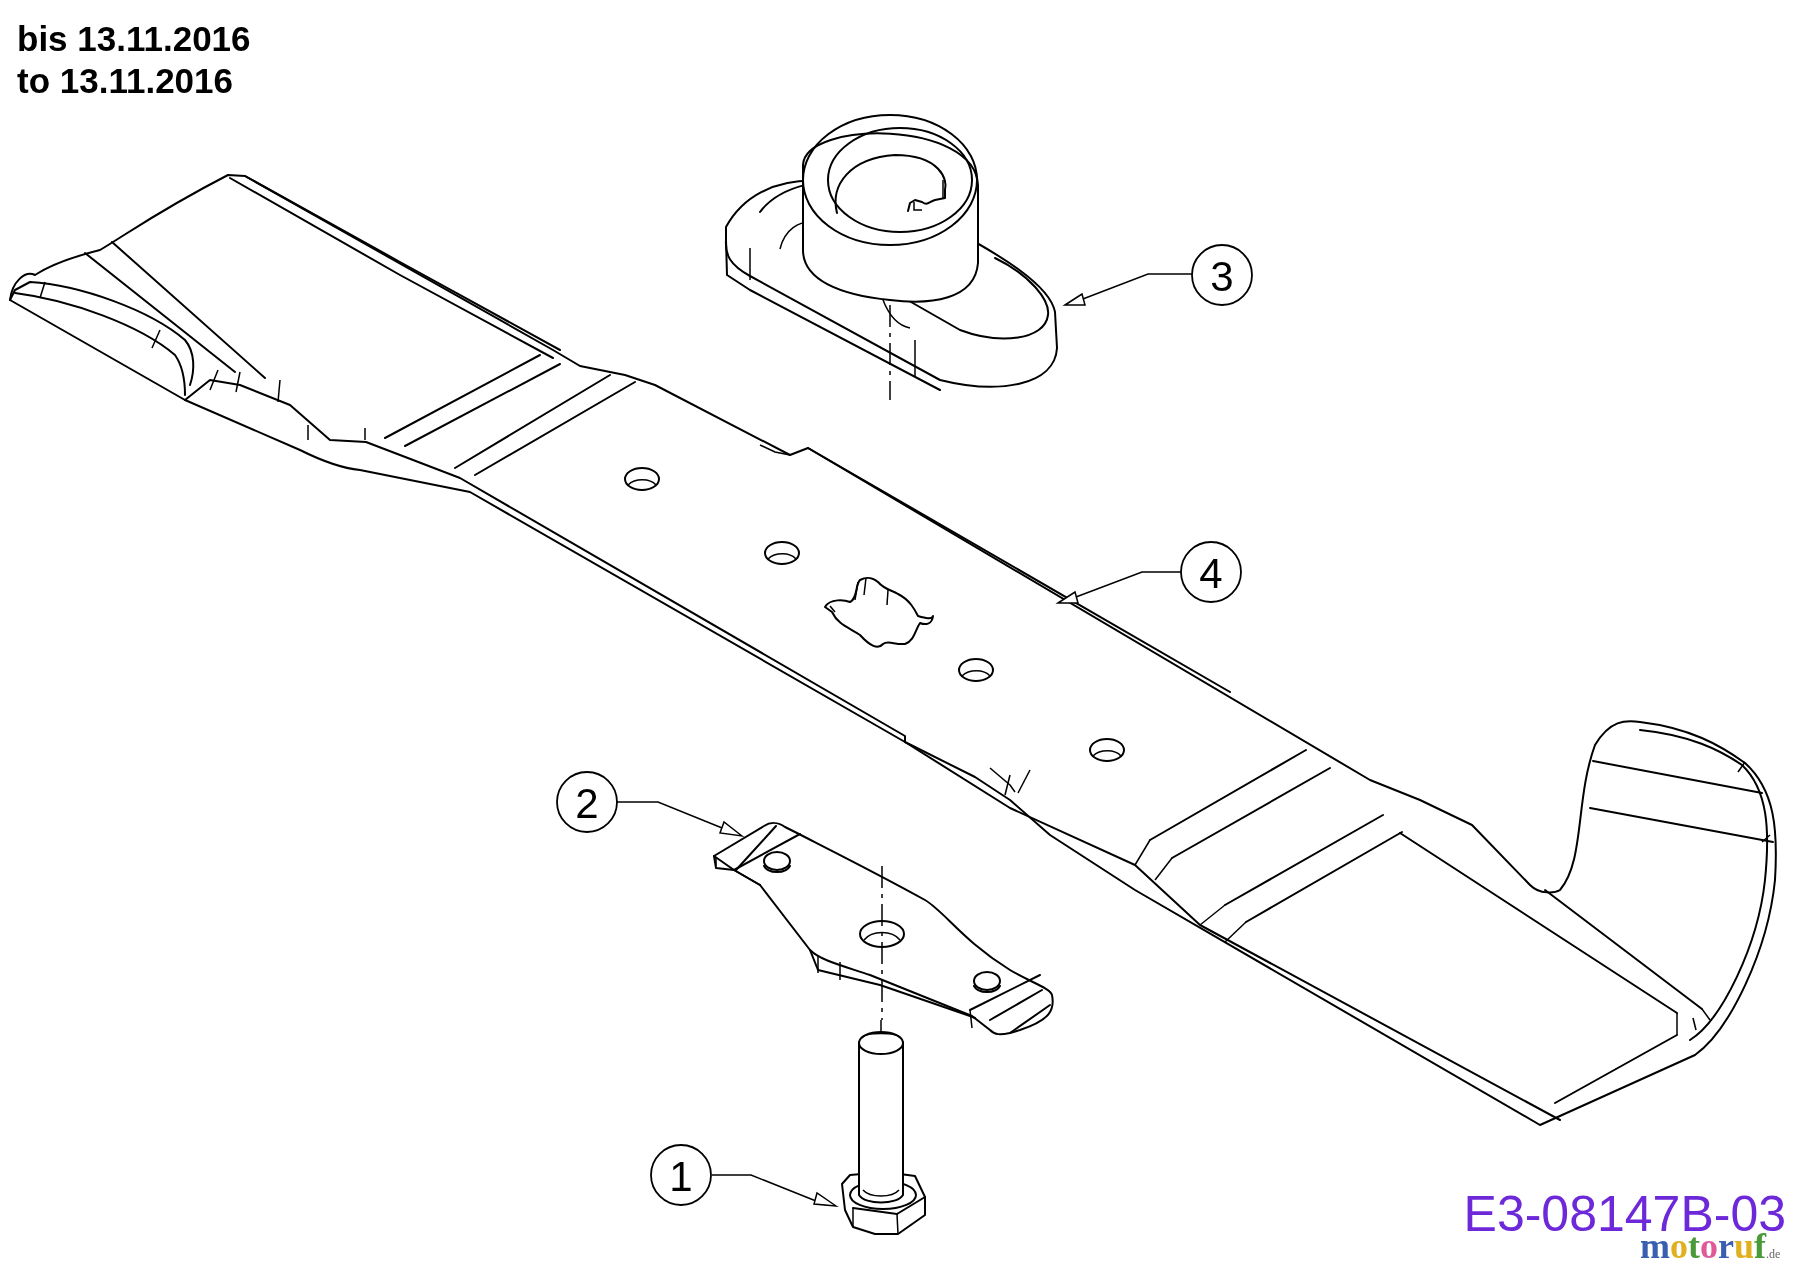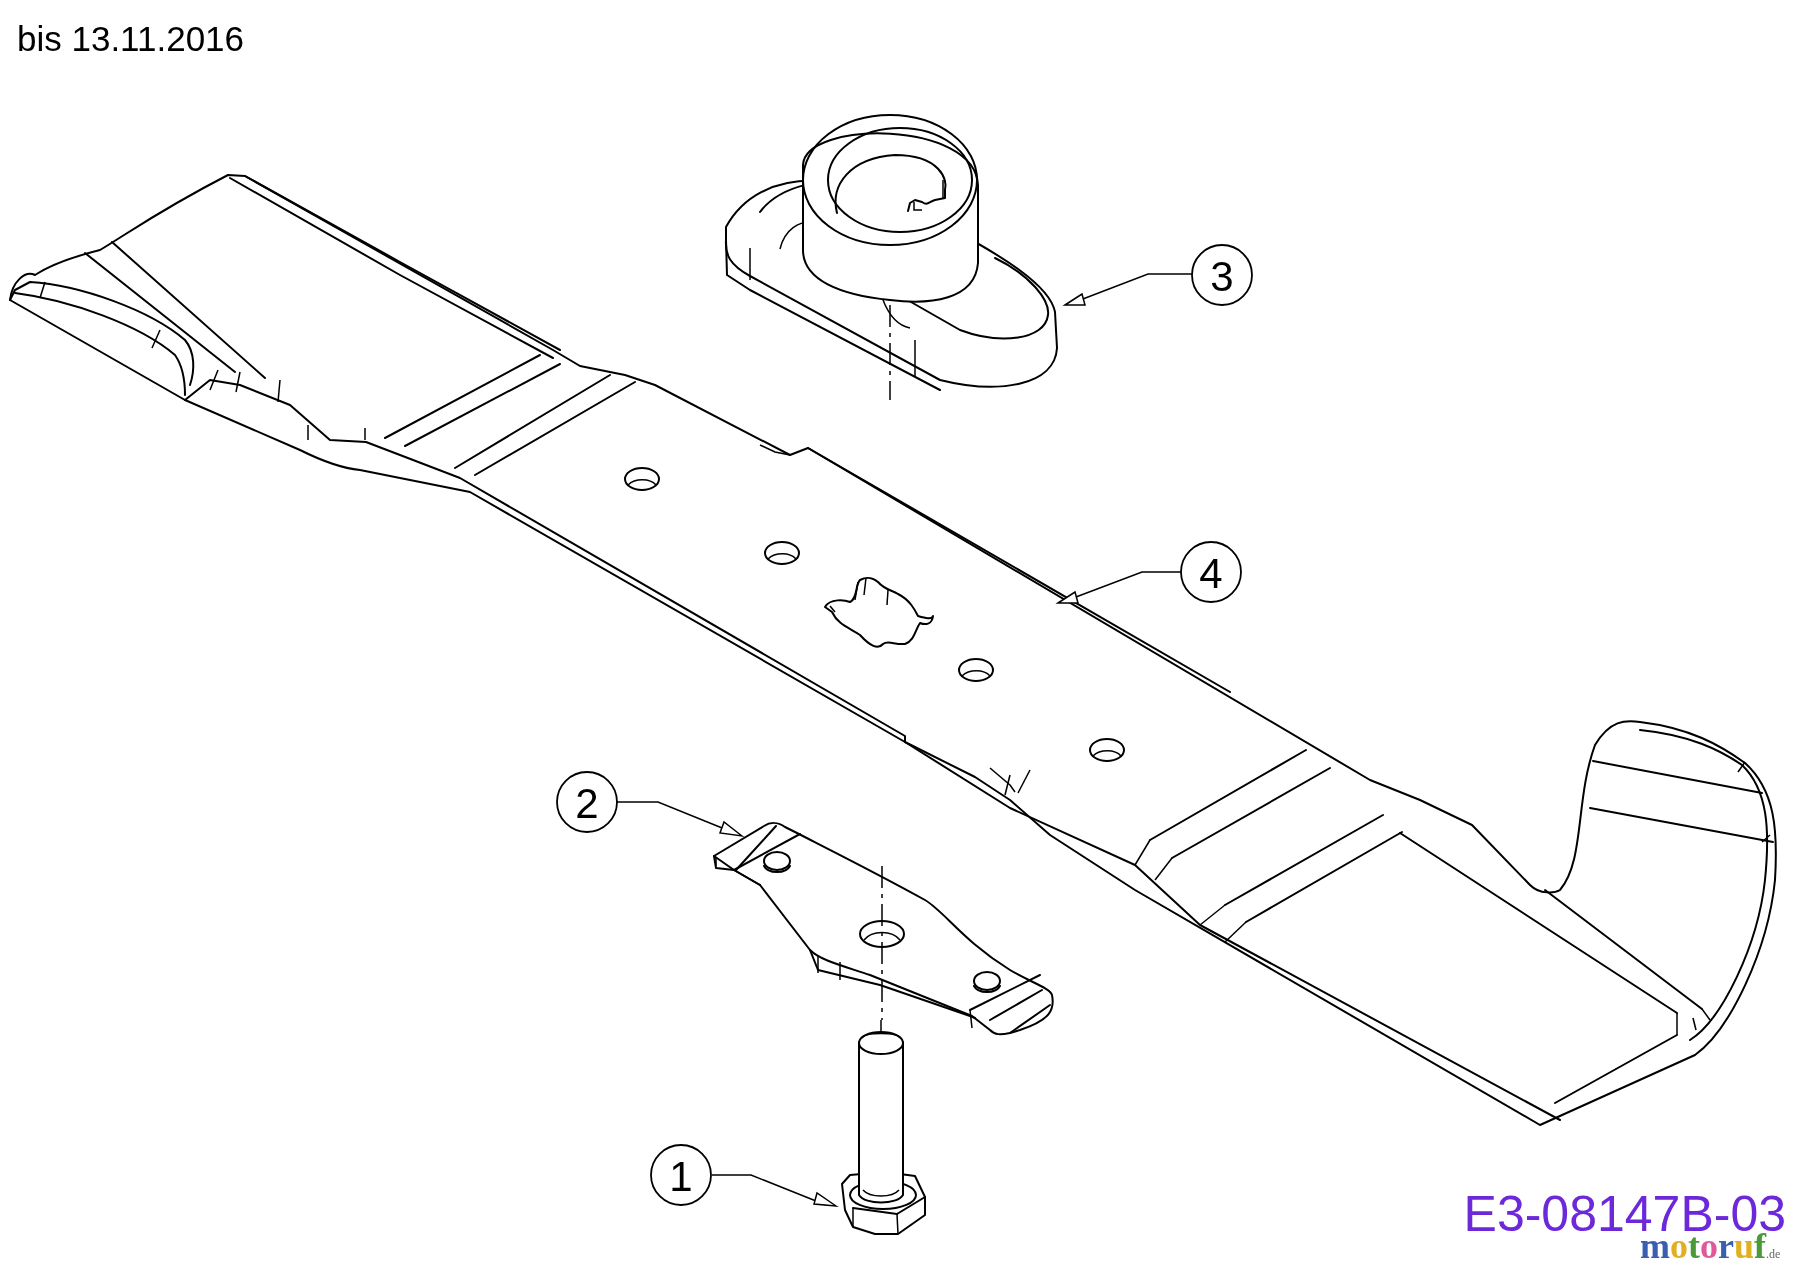--- a/index.html
+++ b/index.html
@@ -1,35 +1,36 @@
 <!DOCTYPE html>
 <html><head>
 <meta charset="utf-8">
 <style>
   html, body { margin: 0; padding: 0; background: #ffffff; }
   body { width: 1800px; height: 1272px; position: relative; overflow: hidden; }
   .validity { position: absolute; left: 17px; top: 18px; font-family: "Liberation Sans", sans-serif; font-size: 35px; line-height: 42px; color: #000; }
-  .validity div { white-space: nowrap; }
+  .validity div { white-space: nowrap; font-weight: bold; }
   .drawing { position: absolute; left: 0; top: 0; width: 1800px; height: 1272px; }
   .drawing-no { position: absolute; right: 14px; top: 1184px; font-family: "Liberation Sans", sans-serif; font-size: 50px; line-height: 60px; color: #6d28d9; letter-spacing: 0px; }
   .watermark { position: absolute; left: 1640px; top: 1226px; font-family: "Liberation Serif", serif; font-size: 36px; line-height: 40px; font-weight: bold; white-space: nowrap; }
   .watermark .suffix { font-size: 12px; font-weight: normal; color: #666; }
   .ln { fill: none; stroke: #000; stroke-width: 2; stroke-linejoin: round; stroke-linecap: round; }
   .lt { fill: none; stroke: #000; stroke-width: 1.5; }
   .fill-w { fill: #fff; stroke: #000; stroke-width: 2; stroke-linejoin: round; }
   .ctr { fill: none; stroke: #000; stroke-width: 1.5; stroke-dasharray: 22 6 4 6; }
   .callout-circle { fill: #fff; stroke: #000; stroke-width: 1.8; }
   .callout-text { font-family: "Liberation Sans", sans-serif; font-size: 42px; fill: #000; text-anchor: middle; dominant-baseline: central; }
   .arrowhead { fill: #fff; stroke: #000; stroke-width: 1.5; }
 </style>
 </head>
 <body>
 
 <div class="validity">
   <div>bis 13.11.2016</div>
+  <div>to 13.11.2016</div>
 </div>
 
 <svg class="drawing" viewBox="0 0 1800 1272" xmlns="http://www.w3.org/2000/svg">
 
   <g>
 
     <path class="fill-w" d="
       M 228 175 L 245 176
       L 553 350 L 580 366 L 625 375 L 655 385
       L 790 455 L 808 448

